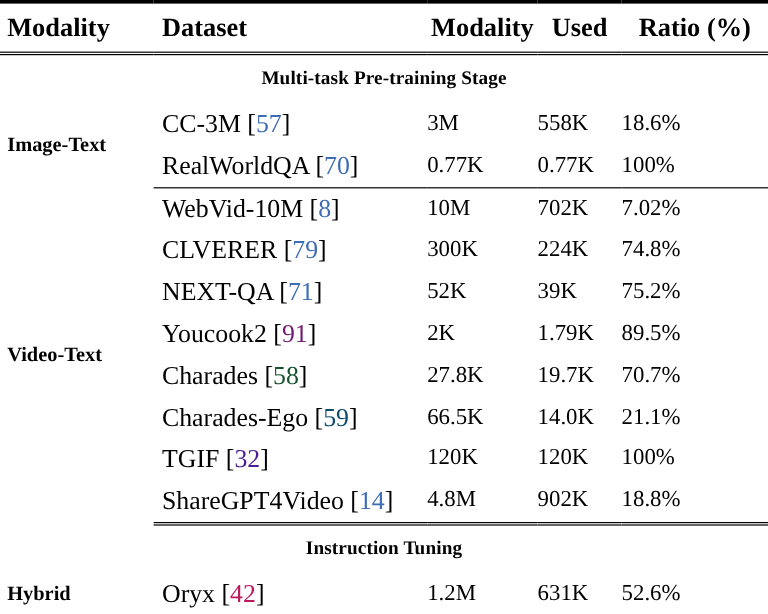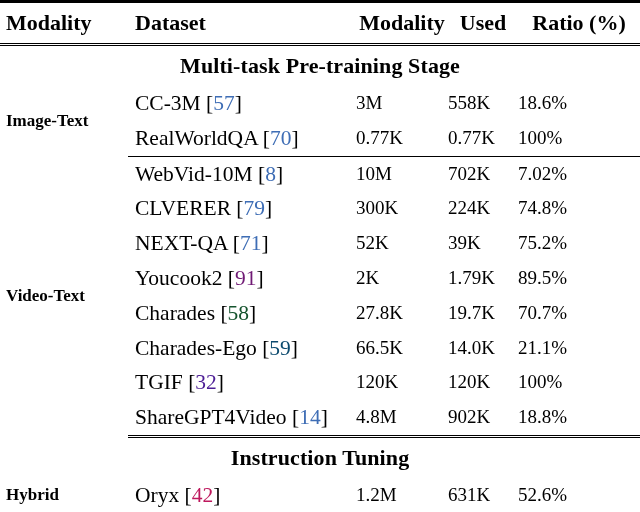--- a/index.html
+++ b/index.html
@@ -55,21 +55,21 @@
     white-space: nowrap;
   }
   th.head-modality { text-align: left;  padding-left: 6px; }
   th.head-dataset  { text-align: left;  padding-left: 7px; }
   th.head-num      { text-align: center; }
 
   
   td.section-banner {
     text-align: center;
     font-weight: bold;
-    font-size: 22px;
+    font-size: 16px;
     height: 40px;
     line-height: 40px;
     letter-spacing: 0.1px;
     white-space: nowrap;
   }
 
   
   td.modality-cell {
     font-weight: bold;
     font-size: 17px;

